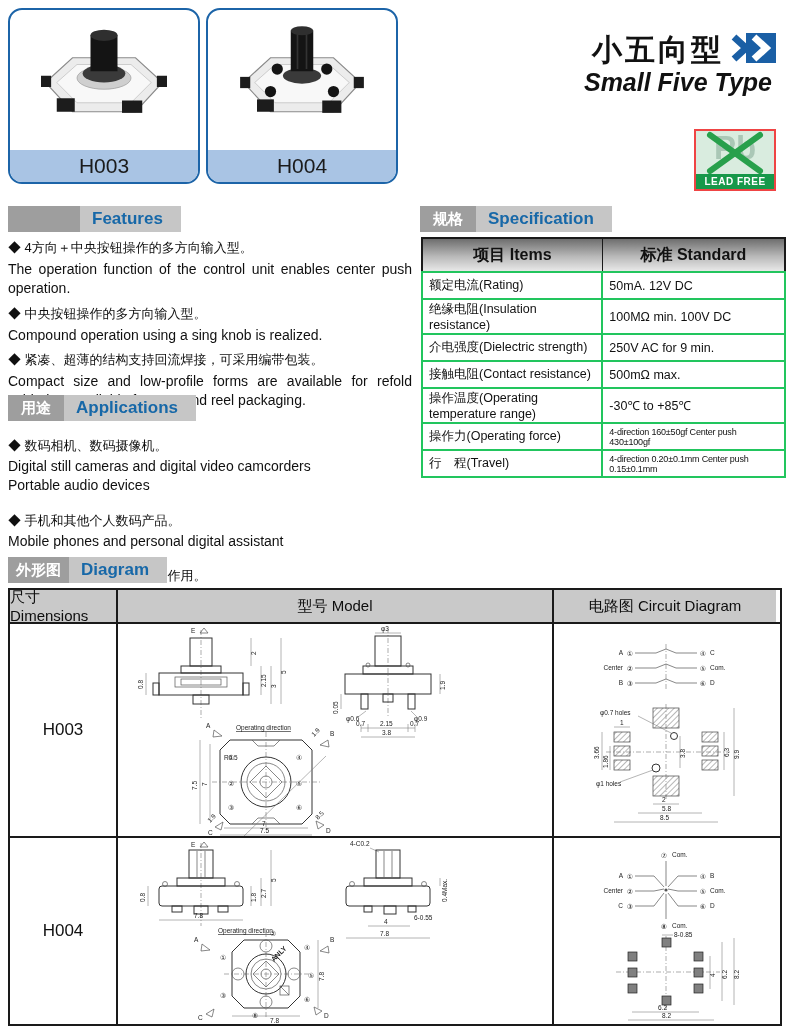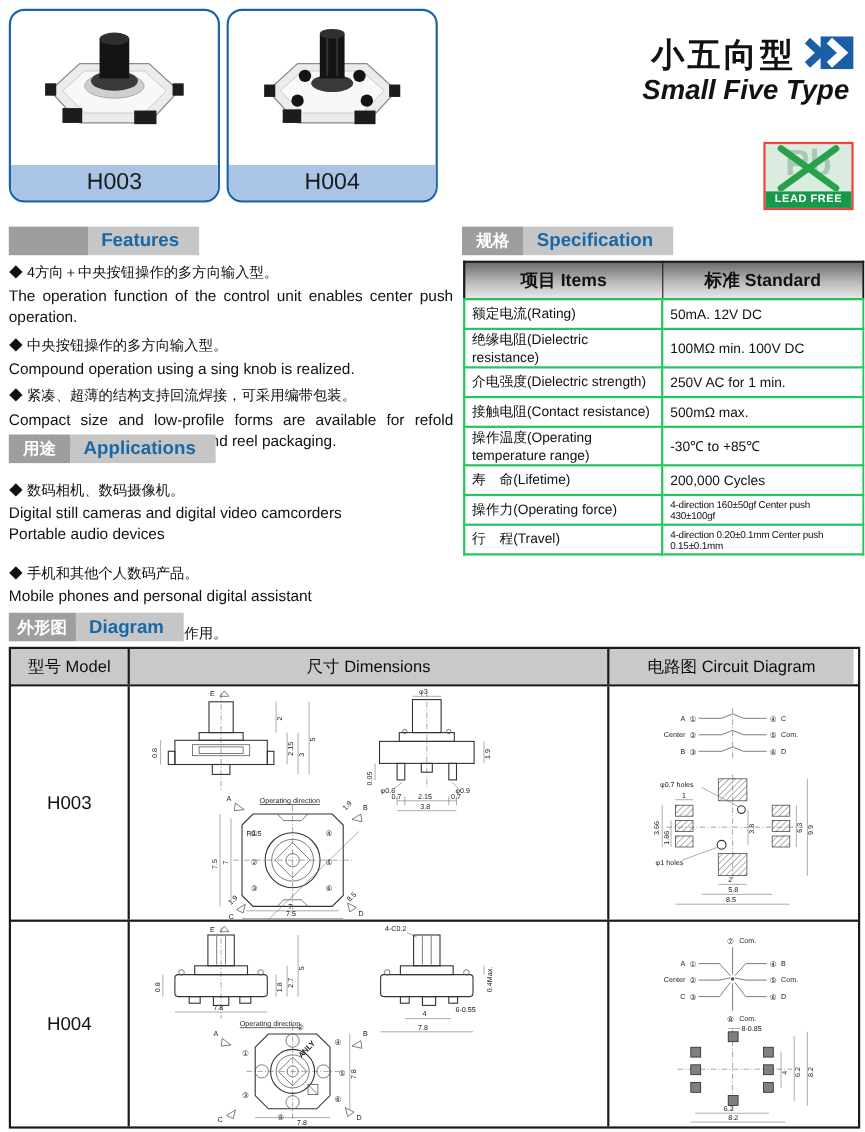--- a/index.html
+++ b/index.html
@@ -168,59 +168,55 @@
     <tbody>
         <tr>
       <th class="item">项目 Items</th>
       <th class="std">标准 Standard</th>
     </tr>
     <tr>
       <td class="item">额定电流(Rating)</td>
       <td class="std">50mA. 12V DC</td>
     </tr>
     <tr>
-      <td class="item">绝缘电阻(Dielectric resistance)</td>
+      <td class="item">绝缘电阻(Insulation resistance)</td>
       <td class="std">100MΩ min. 100V DC</td>
     </tr>
     <tr>
       <td class="item">介电强度(Dielectric strength)</td>
-      <td class="std">250V AC for 1 min.</td>
+      <td class="std">250V AC for 9 min.</td>
     </tr>
     <tr>
       <td class="item">接触电阻(Contact resistance)</td>
       <td class="std">500mΩ max.</td>
     </tr>
     <tr>
       <td class="item">操作温度(Operating temperature range)</td>
       <td class="std">-30℃ to +85℃</td>
     </tr>
-    <tr>
-      <td class="item">寿　命(Lifetime)</td>
-      <td class="std">200,000 Cycles</td>
-    </tr>
     <tr class="small">
       <td class="item">操作力(Operating force)</td>
       <td class="std">4-direction 160±50gf  Center push 430±100gf</td>
     </tr>
     <tr class="small">
       <td class="item">行　程(Travel)</td>
       <td class="std">4-direction 0.20±0.1mm  Center push 0.15±0.1mm</td>
     </tr>
   </tbody>
     </table>
 
   <div class="sec-bar" style="left:8px;top:557px;">
     <div class="sec-cn">外形图</div>
     <div class="sec-en">Diagram</div>
   </div>
 
   <div class="diag">
     <div class="diag-row dhead">
+      <div class="dcell">尺寸 Dimensions</div>
       <div class="dcell">型号 Model</div>
-      <div class="dcell">尺寸 Dimensions</div>
       <div class="dcell">电路图 Circuit Diagram</div>
     </div>
 
     <div class="diag-row">
       <div class="dcell model-cell r1">H003</div>
 
       <div class="dcell r1">
         <svg width="436" height="212" viewBox="0 0 436 212">
 
           <g>

